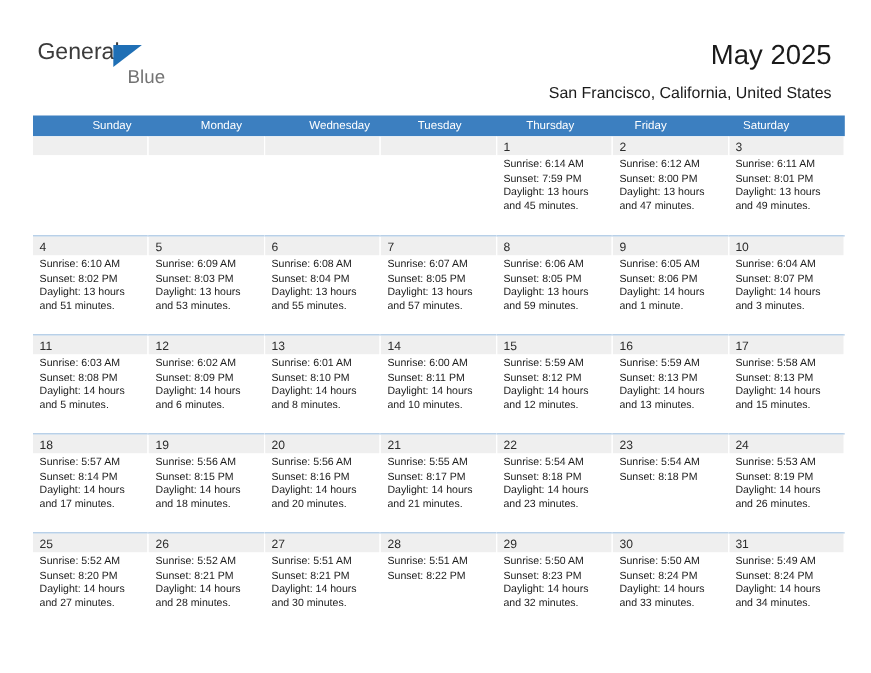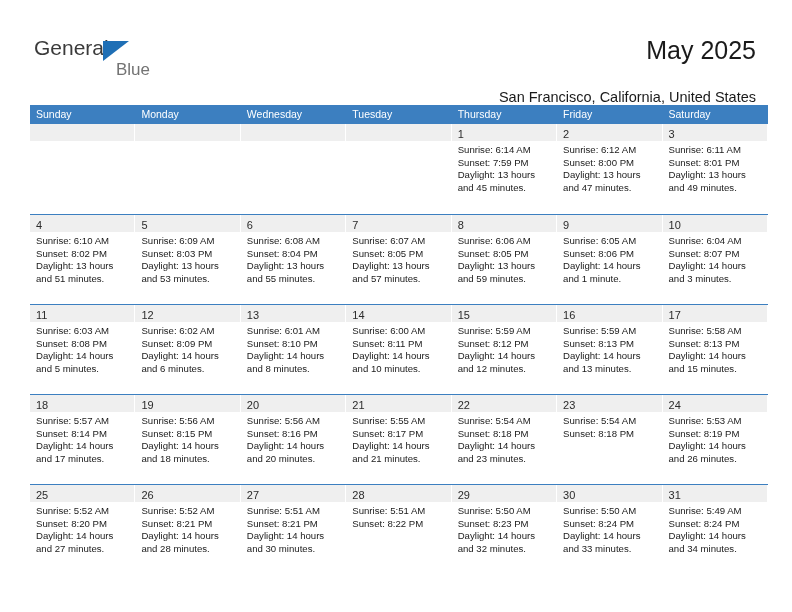--- a/index.html
+++ b/index.html
@@ -69,35 +69,35 @@
   }
   .subtitle {
     position: absolute;
     right: 36px;
     top: 76px;
     font-size: 14.5px;
     color: #1a1a1a;
     text-align: right;
     line-height: 18px;
     white-space: nowrap;
-    margin-top: 12px;
   }
 
   
   .calendar {
     position: absolute;
     left: 30px;
     top: 105px;
     width: 738px;
   }
   .dow-row {
     display: flex;
     width: 738px;
     height: 19px;
     background: #3c7fc0;
+    padding-left: 48px;
   }
   .dow {
     flex: 1 1 0;
     color: #ffffff;
     font-size: 10.5px;
     line-height: 19px;
     padding-left: 6px;
     white-space: nowrap;
     overflow: hidden;
   }

